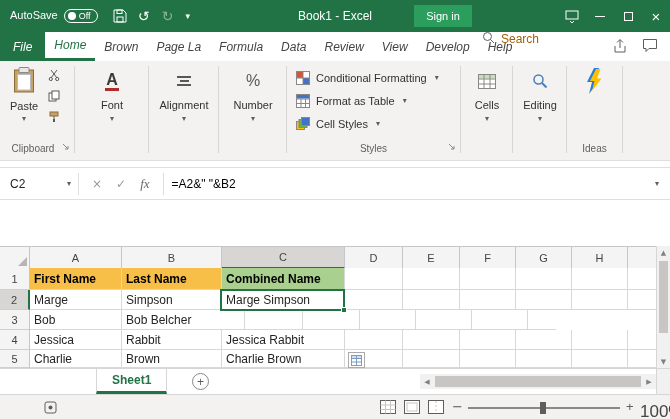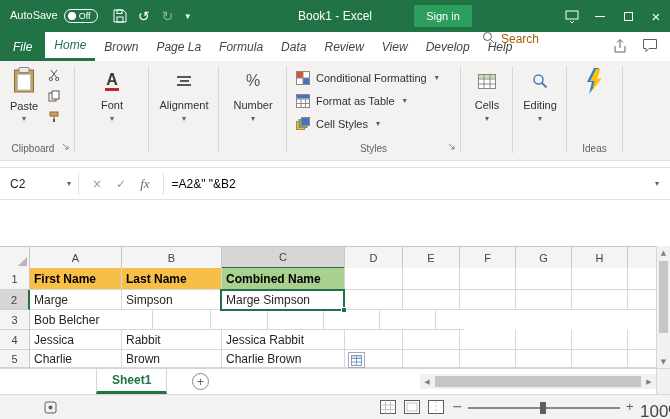--- a/index.html
+++ b/index.html
@@ -386,20 +386,21 @@
         <div class="cell w-c">Marge Simpson</div>
         <div class="cell w-d"></div>
         <div class="cell w-e"></div>
         <div class="cell w-f"></div>
         <div class="cell w-g"></div>
         <div class="cell w-h"></div>
         <div class="cell w-x"></div>
       </div>
       <div class="row">
         <div class="rh">3</div>
+        <div class="cell w-a">Bob</div>
         <div class="cell w-c">Bob Belcher</div>
         <div class="cell w-d"></div>
         <div class="cell w-e"></div>
         <div class="cell w-f"></div>
         <div class="cell w-g"></div>
         <div class="cell w-h"></div>
         <div class="cell w-x"></div>
       </div>
       <div class="row">
         <div class="rh">4</div>

